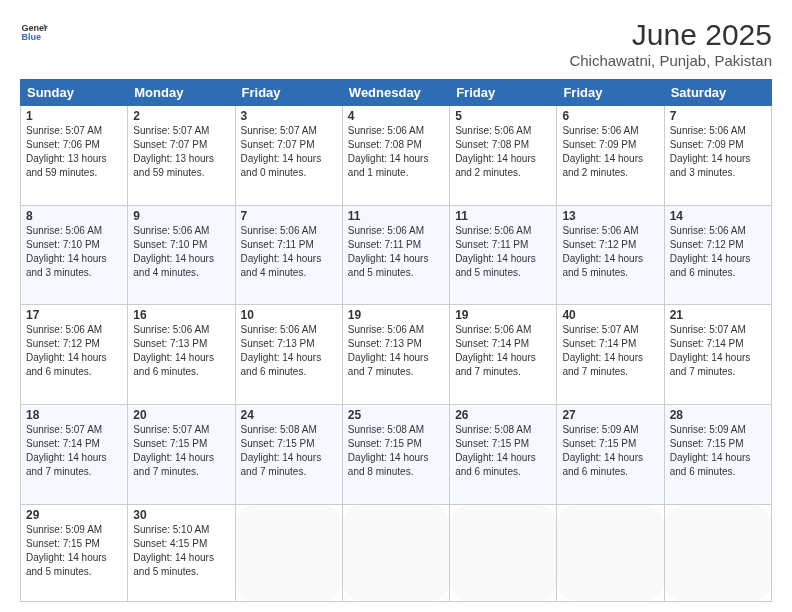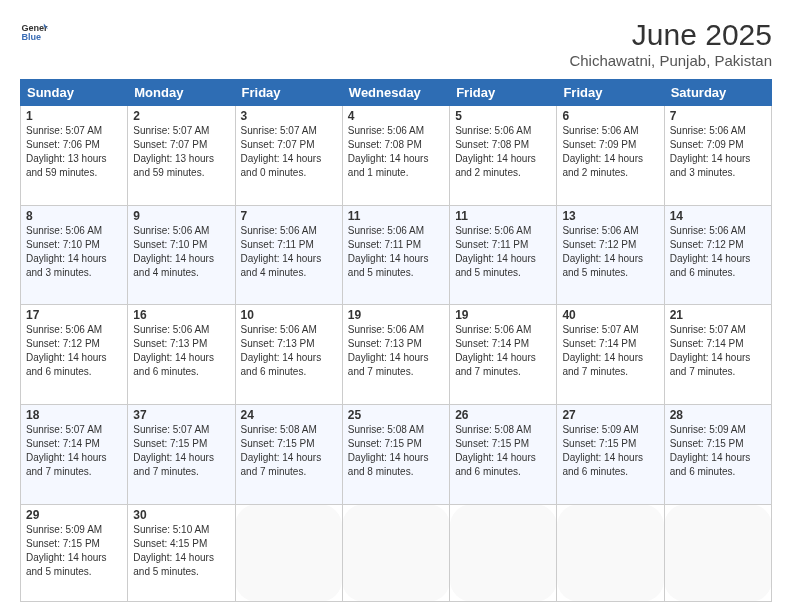--- a/index.html
+++ b/index.html
@@ -278,21 +278,21 @@
         </tr>
         <tr>
           <td>
             <span class="day-number">18</span>
             <div class="day-info" style="white-space: pre-line;">Sunrise: 5:07 AM
 Sunset: 7:14 PM
 Daylight: 14 hours
 and 7 minutes.</div>
           </td>
           <td>
-            <span class="day-number">37</span>
+            <span class="day-number">20</span>
             <div class="day-info" style="white-space: pre-line;">Sunrise: 5:07 AM
 Sunset: 7:15 PM
 Daylight: 14 hours
 and 7 minutes.</div>
           </td>
           <td>
             <span class="day-number">24</span>
             <div class="day-info" style="white-space: pre-line;">Sunrise: 5:08 AM
 Sunset: 7:15 PM
 Daylight: 14 hours

